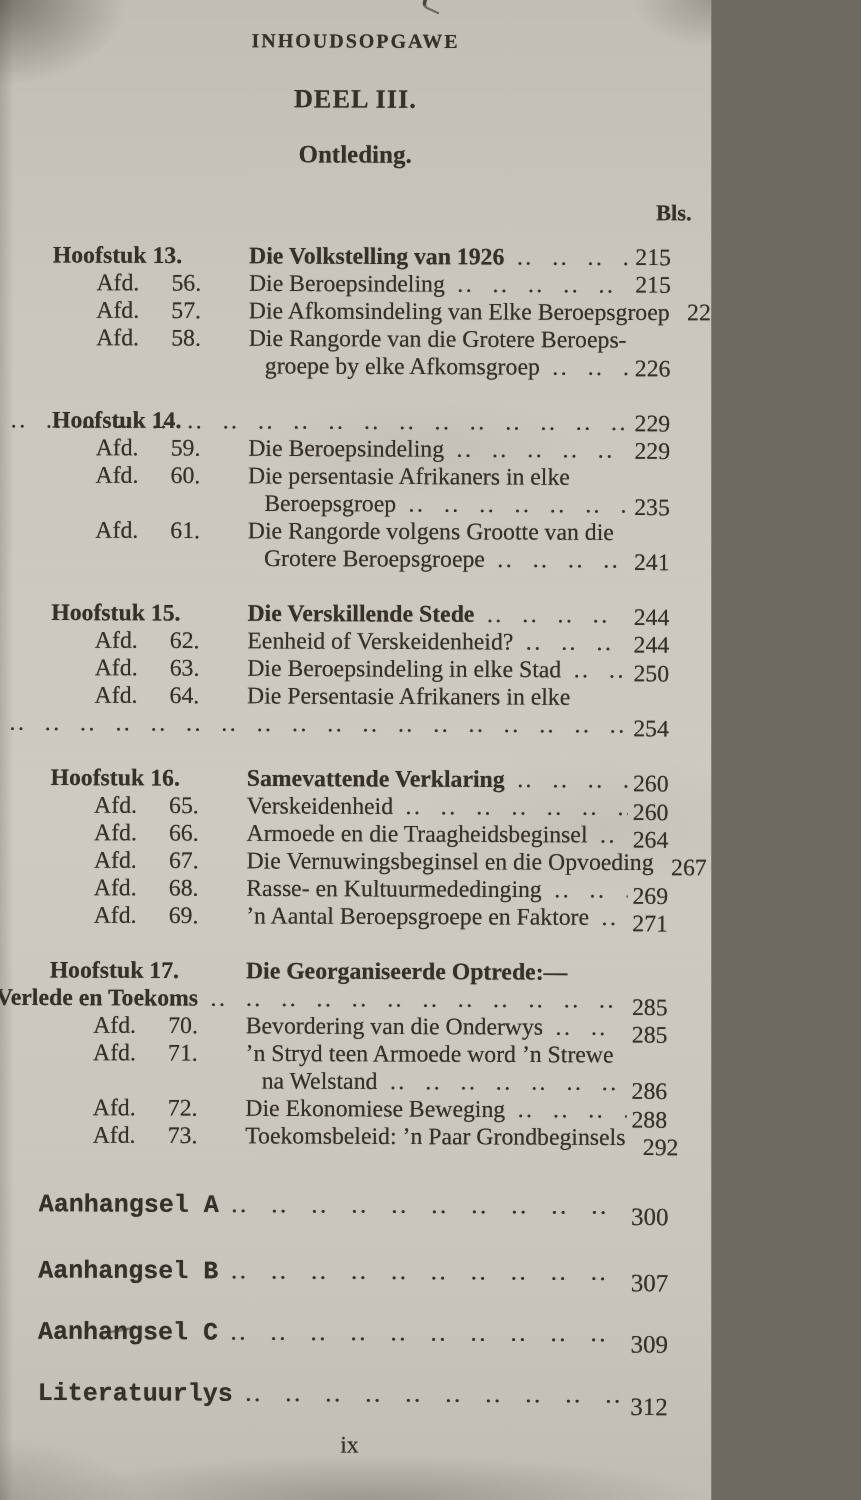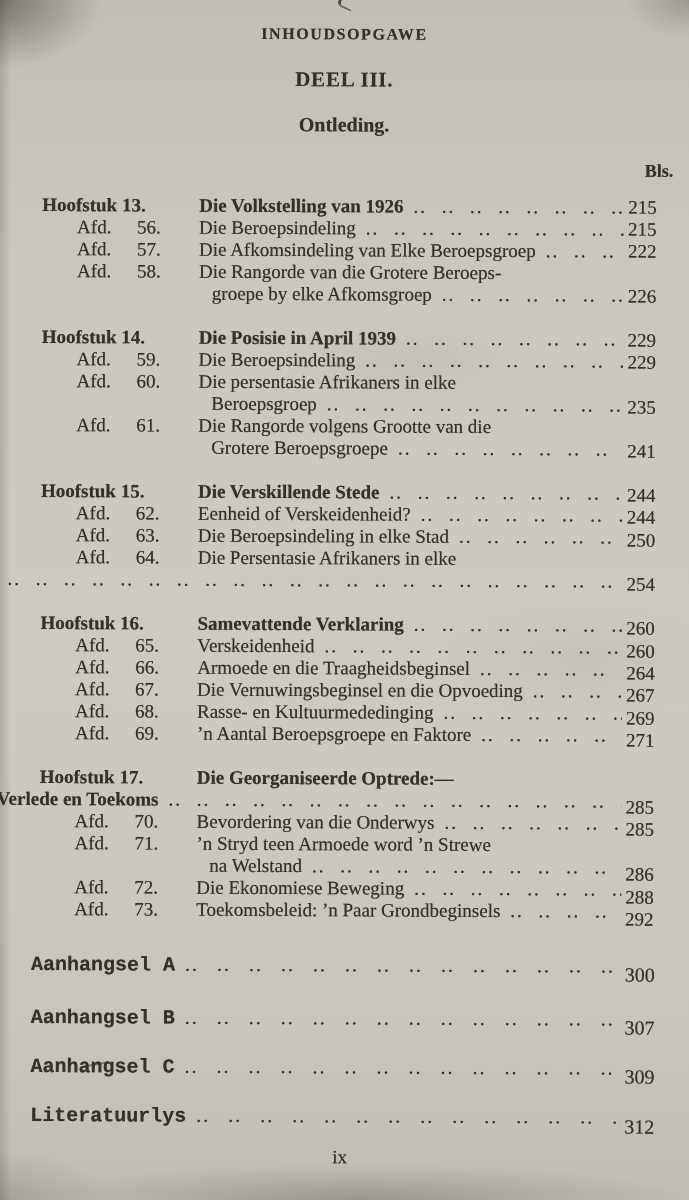--- a/index.html
+++ b/index.html
@@ -1,17 +1,17 @@
 <!DOCTYPE html>
 <html><head>
 <meta charset="utf-8">
 <style>
   html,body { margin:0; padding:0; background:#6e6a62; }
   .photo {
-    position:relative; width:689px; height:1200px; overflow:hidden;
+    position:relative; width:569px; height:1200px; overflow:hidden;
     font-family:"Liberation Serif","DejaVu Serif",serif;
     color:#35312a;
     background:
       radial-gradient(140px 95px at 0% 0%, rgba(59,55,48,.55), rgba(59,55,48,0) 72%),
       radial-gradient(90px 55px at 100% 0%, rgba(59,55,48,.28), rgba(59,55,48,0) 70%),
       radial-gradient(160px 70px at 0% 100%, rgba(59,55,48,.22), rgba(59,55,48,0) 70%),
       radial-gradient(60% 45px at 52% 100%, rgba(59,55,48,.28), rgba(59,55,48,0) 80%),
       radial-gradient(180px 60px at 60% 30%, rgba(59,55,48,.05), rgba(59,55,48,0) 70%),
       radial-gradient(220px 80px at 85% 55%, rgba(59,55,48,.06), rgba(59,55,48,0) 70%),
       linear-gradient(90deg, rgba(59,55,48,.20), rgba(59,55,48,0) 11px),
@@ -94,21 +94,20 @@
         <span class="title">Die Rangorde van die Grotere Beroeps-</span>
       </div>
       <div class="row">
         <span class="cont">groepe by elke Afkomsgroep</span>
         <span class="leader"></span>
         <span class="pg d1">226</span>
       </div>
 
       <div class="row chgap">
         <span class="ch-lab">Hoofstuk 14.</span>
-        <span class="title b">Die Posisie in April 1939</span>
         <span class="leader"></span>
         <span class="pg d1">229</span>
       </div>
       <div class="row">
         <span class="afd">Afd.</span>
         <span class="num">59.</span>
         <span class="title">Die Beroepsindeling</span>
         <span class="leader"></span>
         <span class="pg d1">229</span>
       </div>

